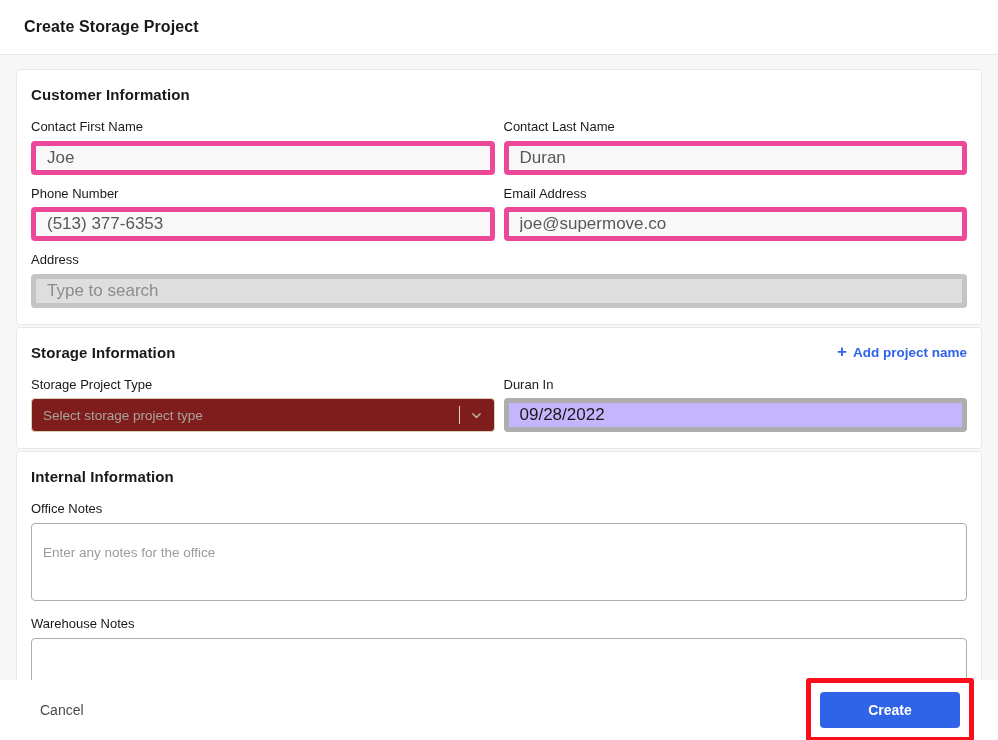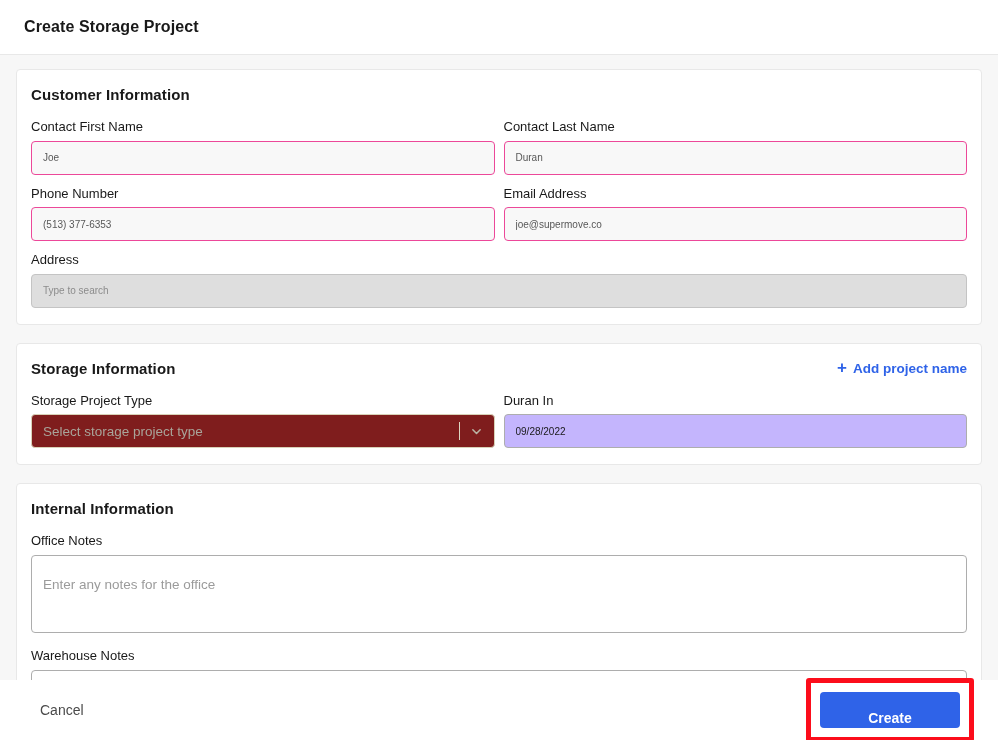--- a/index.html
+++ b/index.html
@@ -50,21 +50,21 @@
     background: #f7f7f7;
     overflow: hidden;
     padding: 14px 16px 0 16px;
   }
 
   .card {
     background: #ffffff;
     border: 1px solid #e8e8e8;
     border-radius: 4px;
     padding: 16px 14px 16px 14px;
-    margin-bottom: 18px;
+    margin-bottom: 2px;
   }
 
   .card-header-row {
     display: flex;
     align-items: center;
     justify-content: space-between;
     margin-bottom: 16px;
   }
 
   .section-title {
@@ -108,25 +108,25 @@
     display: block;
     font-size: 13px;
     color: #191919;
     margin-bottom: 6px;
     line-height: 1.2;
   }
 
   .input {
     width: 100%;
     height: 34px;
-    border: 1px solid #ec4899;
+    border: 5px solid #ec4899;
     border-radius: 4px;
     background: #f8f8f8;
     font-family: "Liberation Sans", sans-serif;
-    font-size: 10px;
+    font-size: 17px;
     color: #585858;
     padding: 0 11px;
     outline: none;
   }
   .input::placeholder { color: #9b9b9b; }
 
   .input.white {
     background: #c4b5fd;
     color: #191919;
     border-color: #adadad;
@@ -230,21 +230,21 @@
     height: 36px;
     background: #2f63e8;
     border: none;
     border-radius: 4px;
     color: #ffffff;
     font-family: "Liberation Sans", sans-serif;
     font-size: 14px;
     font-weight: bold;
     cursor: pointer;
     line-height: 36px;
-    padding: 8px;
+    padding: 0;
   }
 </style>
 </head>
 <body>
 
 <div class="app">
 
   <div class="page-header">
     <div class="page-title">Create Storage Project</div>
   </div>

